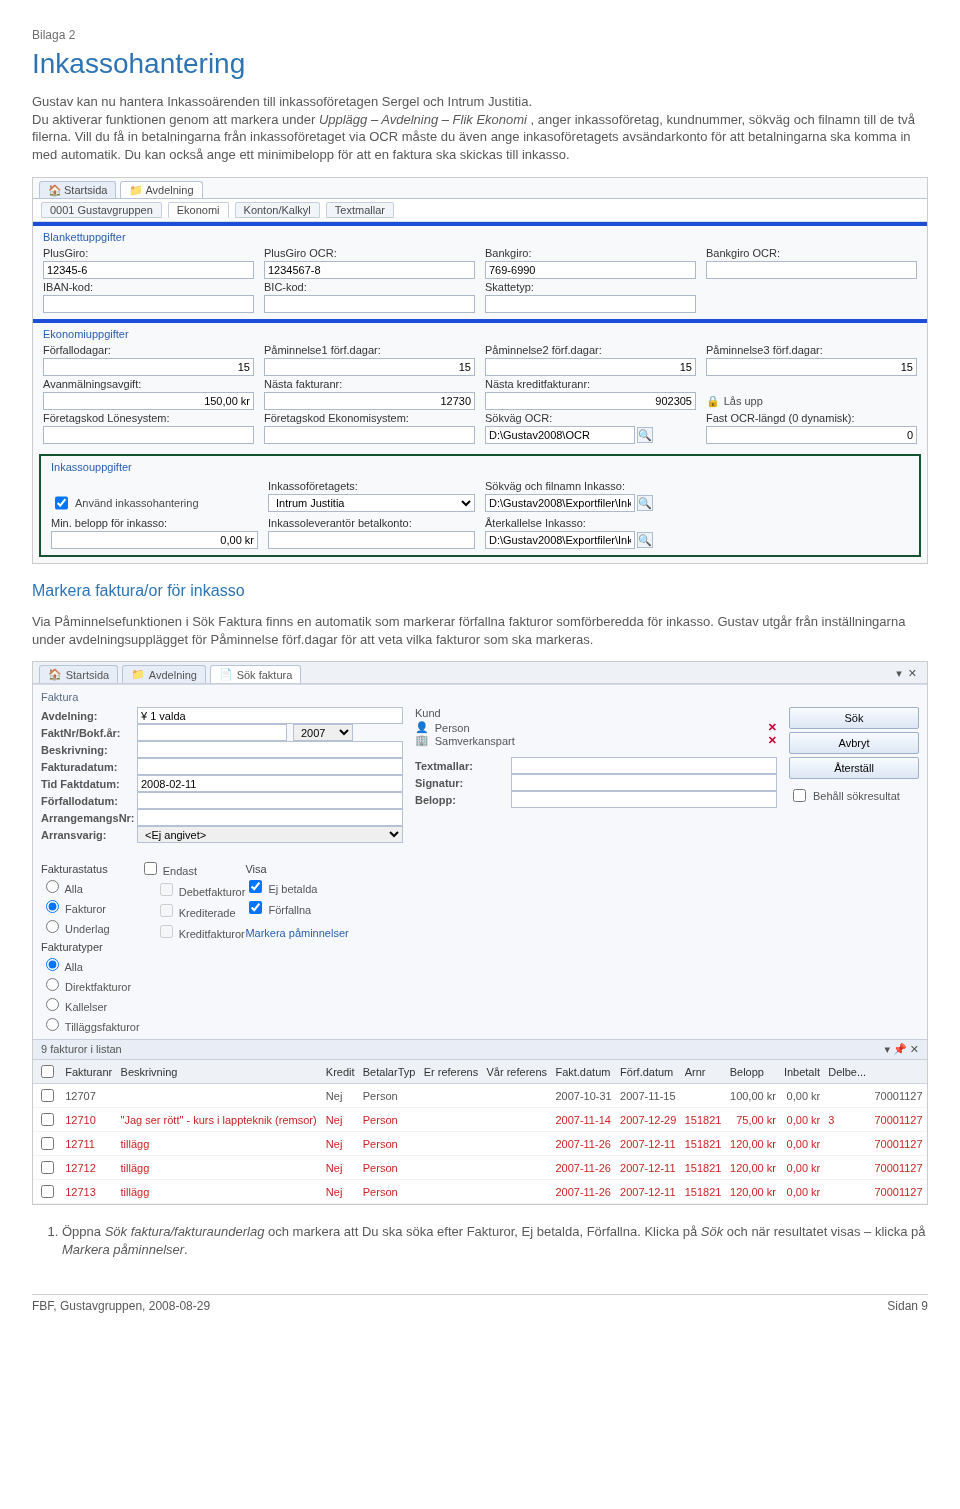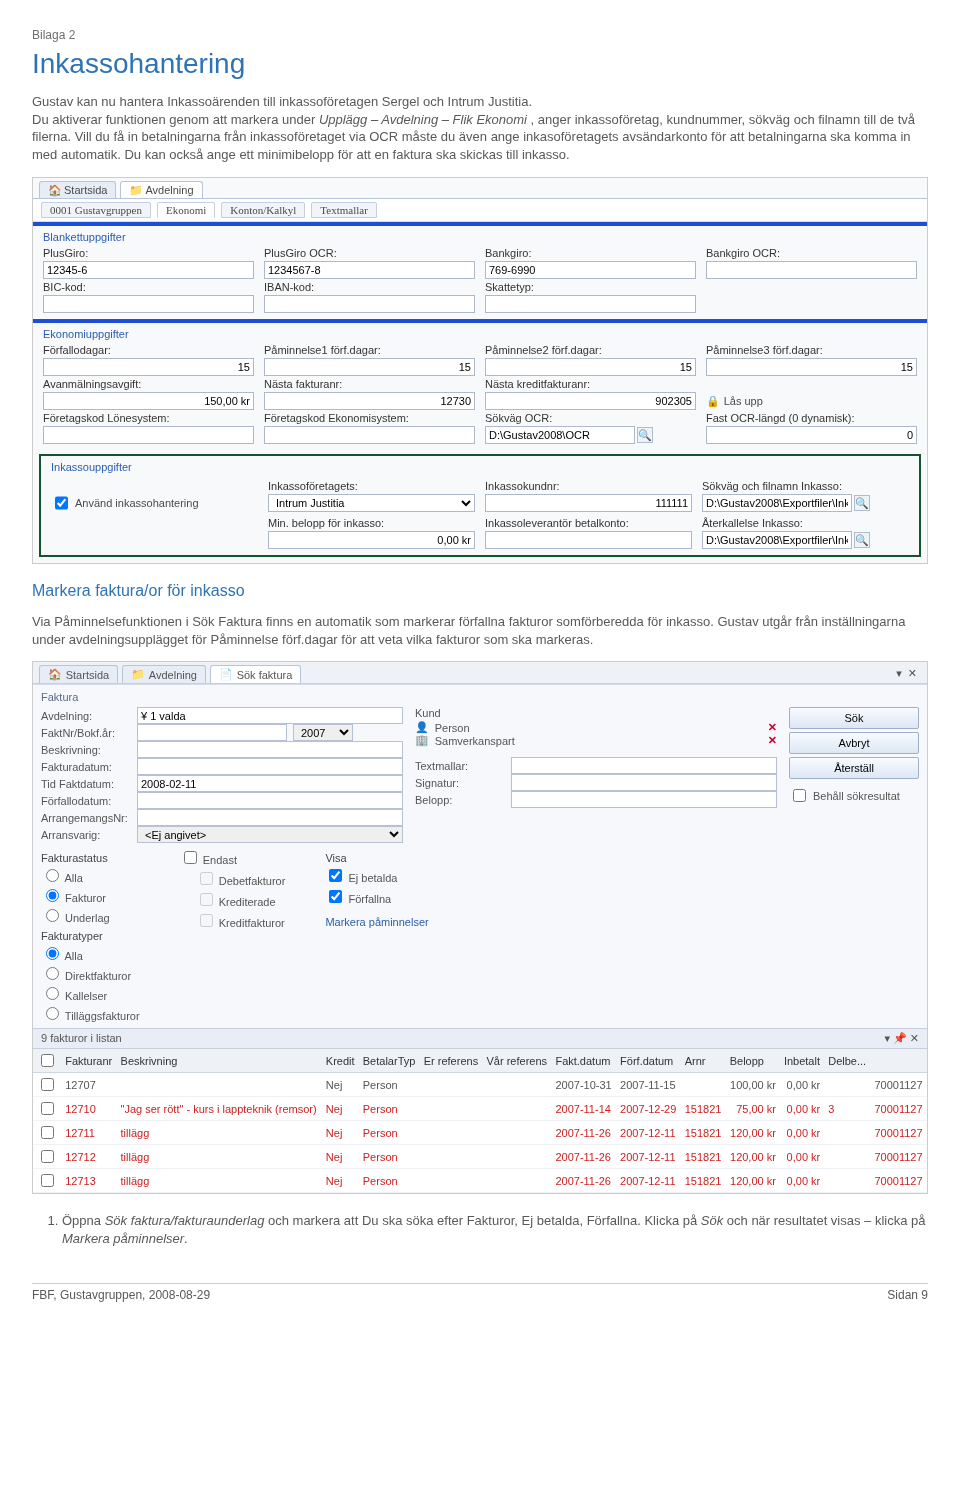--- a/index.html
+++ b/index.html
@@ -18,40 +18,40 @@
   .body-text { font-size: 13px; line-height: 1.35; color: #595959; }
   .italic { font-style: italic; }
 
   
   .shot { border: 1px solid #ccc; margin-top: 14px; background: #f8f9fb; }
   .tabs-outer { display:flex; align-items:flex-end; padding:3px 6px 0; gap:4px; font-size:11px; border-bottom:1px solid #b8c4d8;}
   .tab-outer { background:#e6edf7; border:1px solid #b8c4d8; border-bottom:none; padding:2px 8px; border-radius:3px 3px 0 0; display:flex; gap:4px; align-items:center;}
   .tab-outer.active { background:#fff; }
   .ico { width:12px; height:12px; display:inline-block; }
   .subrow { display:flex; gap:6px; padding:3px 8px; font-size:11px; background:#fff; border-bottom:1px solid #d7dde8;}
-  .subtab { border:1px solid #c5cfdd; background:#f1f4f9; padding:1px 8px; border-radius:2px 2px 0 0;font-family:Liberation Serif, serif;}
+  .subtab { border:1px solid #c5cfdd; background:#f1f4f9; padding:1px 8px; border-radius:2px 2px 0 0;}
   .subtab.active { background:#fff; border-bottom-color:#fff; }
   .section-header { color:#2a5db0; font-size:11px; padding:5px 10px 2px; border-top:4px solid #1d4ed8;}
   .form-grid { display:grid; grid-template-columns:repeat(4,1fr); gap:2px 10px; padding:2px 10px 6px;}
   .fld { display:flex; flex-direction:column; gap:2px; font-size:11px;justify-content:center;}
   .fld label { color:#333; font-size:11px; }
   .fld input, .fld select { height:18px; font-size:11px; border:1px solid #adb8c9; padding:0 3px; background:#fff;}
   .fld .with-icon { display:flex; gap:2px; align-items:center;}
   .ico-btn { width:16px; height:16px; border:1px solid #b0bcd0; background:#eef3fa; display:flex; align-items:center; justify-content:center;}
   .inkasso-block { border:2px solid #14532d; margin:4px 6px 6px; }
   .chk { display:flex; gap:4px; align-items:center; font-size:11px; }
 
   
   .shot2 { border:1px solid #ccc; margin-top:10px; background:#eef1f6; font-size:11px; color:#555; filter: blur(0.2px);}
   .tabs-outer2 { display:flex; gap:4px; padding:3px 6px 0; border-bottom:1px solid #c8cfda;}
   .pane { background:#f7f8fb; padding:6px 8px; border-top:1px solid #d7dde8;}
   .pane-title { color:#5a6b8a; font-size:11px; margin-bottom:4px;}
   .twocol { display:grid; grid-template-columns:1fr 1fr 130px; gap:6px 12px;}
   .fl { display:flex; align-items:center; gap:6px; font-size:11px;}
-  .fl label { width:90px; color:#555;}
+  .fl label { width:90px; color:#555;font-weight:bold;}
   .fl input, .fl select { flex:1; height:17px; border:1px solid #b6c1d5; font-size:11px; padding:0 3px;}
   .btn-col { display:flex; flex-direction:column; gap:3px;}
   .btn-col button { height:22px; font-size:11px; border:1px solid #9fb0ca; background:linear-gradient(#f8fbff,#dde7f4); border-radius:2px;}
   .radio-col { display:flex; flex-direction:column; gap:2px; font-size:11px;}
   .radio-col span.h { color:#444; margin-top:4px;}
   .link { color:#2a5db0; }
   .grid-bar { background:#e9eef6; border-top:1px solid #c8cfda; border-bottom:1px solid #c8cfda; padding:3px 8px; font-size:11px; display:flex; justify-content:space-between;}
   table.results { width:100%; border-collapse:collapse; font-size:11px; background:#fff;}
   table.results th { background:#eef1f6; font-weight:400; color:#333; text-align:left; padding:2px 4px; border-bottom:1px solid #cfd6e3;}
   table.results td { padding:2px 4px; border-bottom:1px solid #f0f2f6;}
@@ -100,25 +100,25 @@
       </div>
     <div class="fld">
         <label>Bankgiro:</label>
         <input value="769-6990" style="">
       </div>
     <div class="fld">
         <label>Bankgiro OCR:</label>
         <input style="">
       </div>
     <div class="fld">
+        <label>IBAN-kod:</label>
+        <input style="">
+      </div>
+    <div class="fld">
         <label>BIC-kod:</label>
-        <input style="">
-      </div>
-    <div class="fld">
-        <label>IBAN-kod:</label>
         <input style="">
       </div>
     <div class="fld">
         <label>Skattetyp:</label>
         <input style="">
       </div>
     <div></div>
   </div>
 
   <div class="section-header">Ekonomiuppgifter</div>
@@ -185,24 +185,20 @@
       <div class="fld">
           <label>&nbsp;</label>
           <div class="chk">
             <input type="checkbox" checked="" style="">
             <span>Använd inkassohantering</span>
           </div>
         </div>
       <div class="fld">
           <label>Inkassoföretagets:</label>
           <select><option>Intrum Justitia</option></select>
-        </div>
-      <div class="fld">
-          <label>Inkassokundnr:</label>
-          <input class="rt" value="111111" style="">
         </div>
       <div class="fld">
           <label>Sökväg och filnamn Inkasso:</label>
           <div class="with-icon">
             <input value="D:\Gustav2008\Exportfiler\Inkasso\Inka" style="">
             <div class="ico-btn">🔍</div>
           </div>
         </div>
       <div></div>
       <div class="fld">
@@ -314,21 +310,21 @@
         <button>Sök</button>
         <button>Avbryt</button>
         <button>Återställ</button>
         <div class="chk" style="margin-top:4px">
             <input type="checkbox" style="">
             <span>Behåll sökresultat</span>
           </div>
       </div>
     </div>
 
-    <div style="display:flex;gap:40px;margin-top:5px;">
+    <div style="display:flex;margin-top:16px;">
       <div class="radio-col">
         <span class="h">Fakturastatus</span>
         <label><input type="radio" name="fs" style=""> <span>Alla</span></label>
         <label><input type="radio" name="fs" checked="" style=""> <span>Fakturor</span></label>
         <label><input type="radio" name="fs" style=""> <span>Underlag</span></label>
         <span class="h">Fakturatyper</span>
         <label><input type="radio" name="ft" checked="" style=""> <span>Alla</span></label>
         <label><input type="radio" name="ft" style=""> <span>Direktfakturor</span></label>
         <label><input type="radio" name="ft" style=""> <span>Kallelser</span></label>
         <label><input type="radio" name="ft" style=""> <span>Tilläggsfakturor</span></label>

